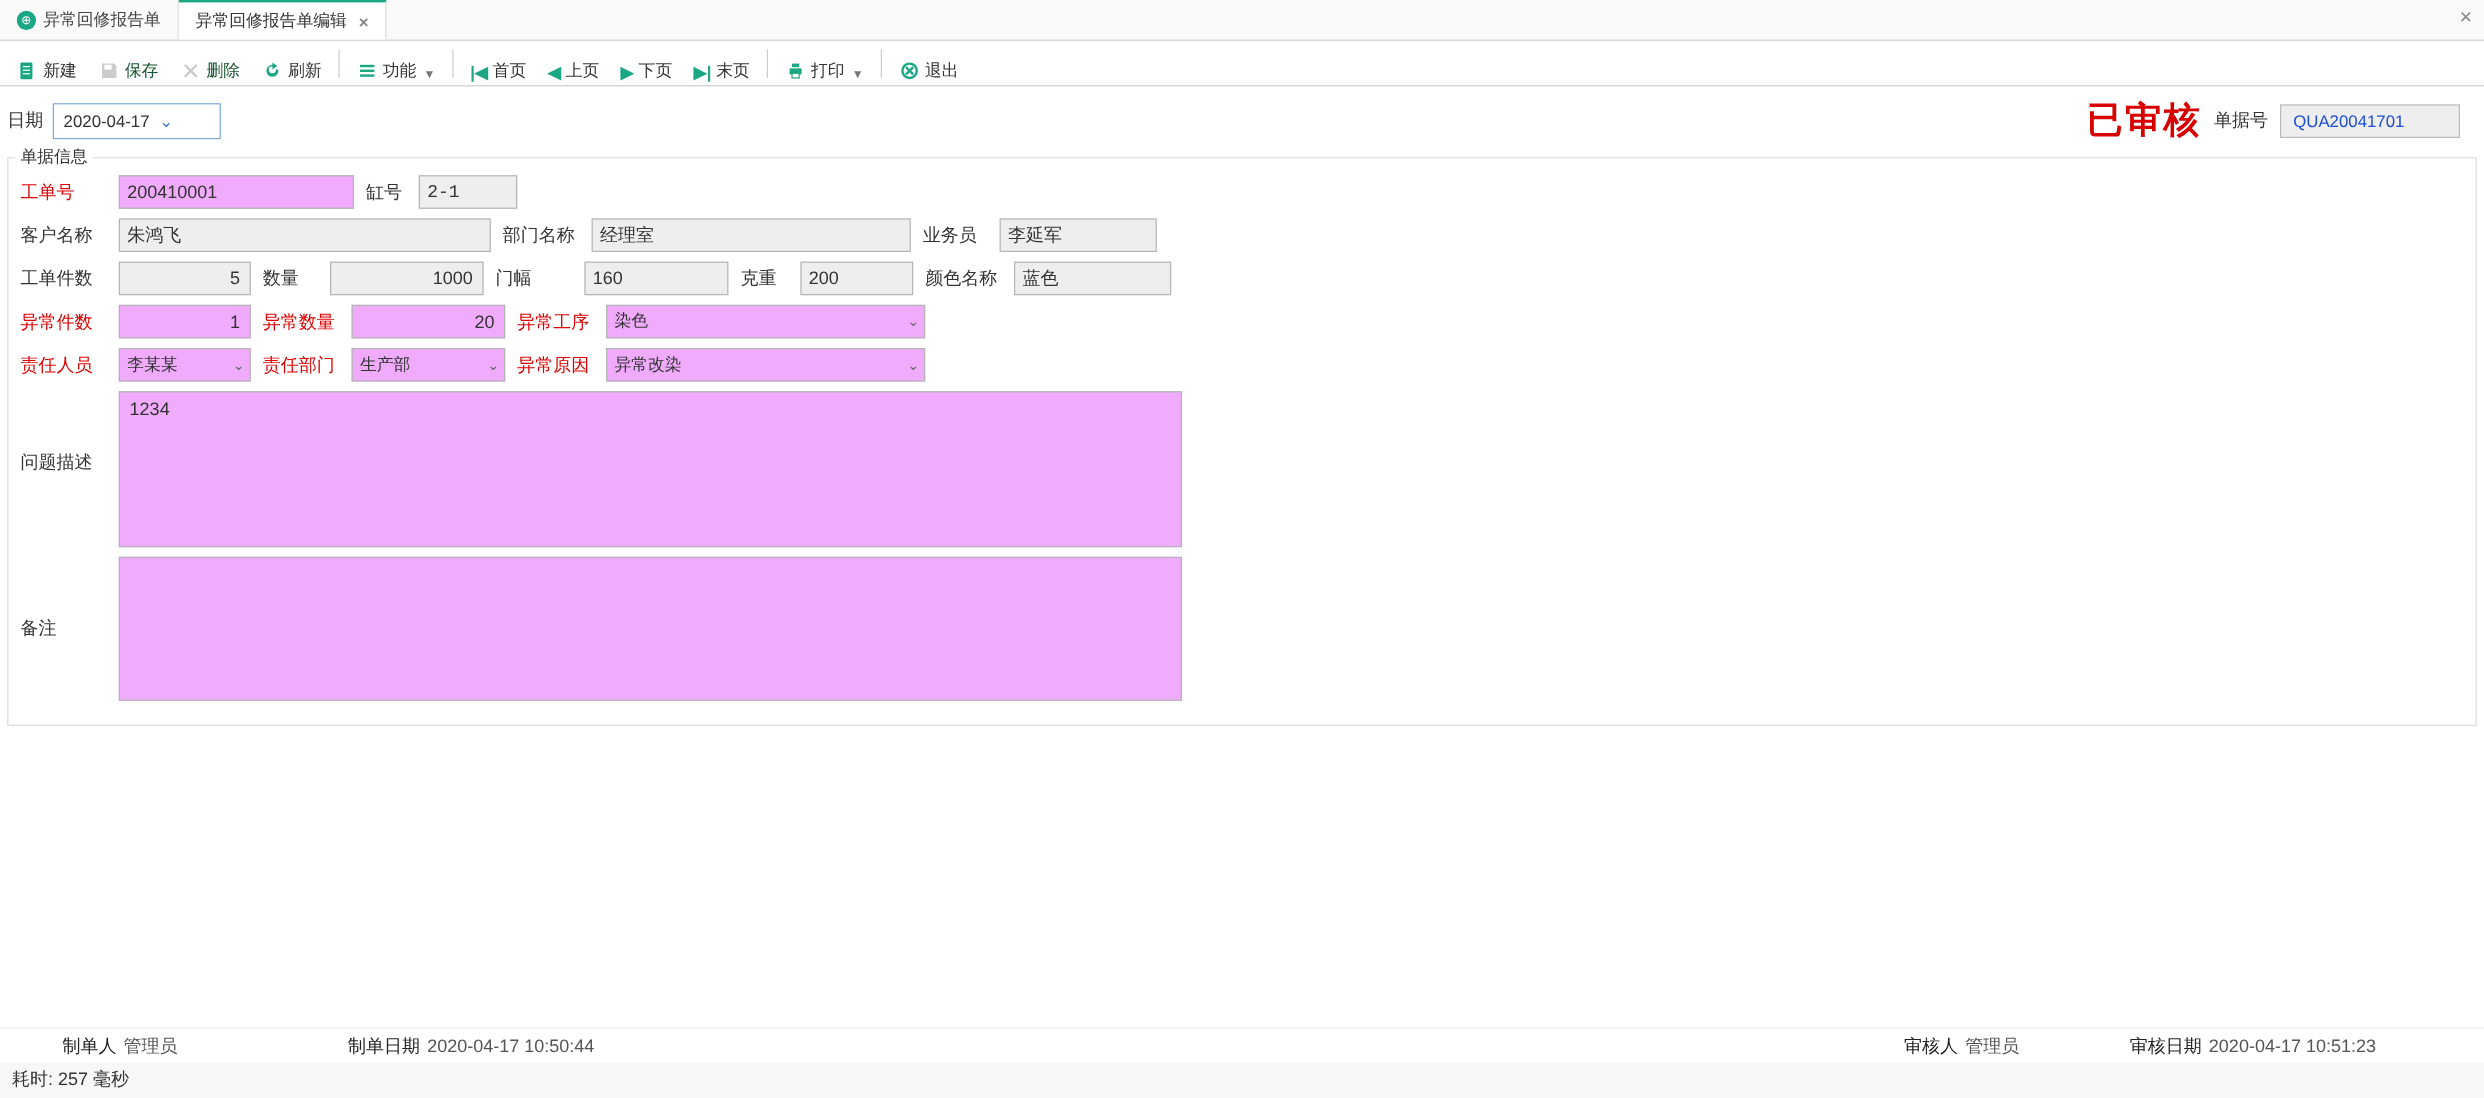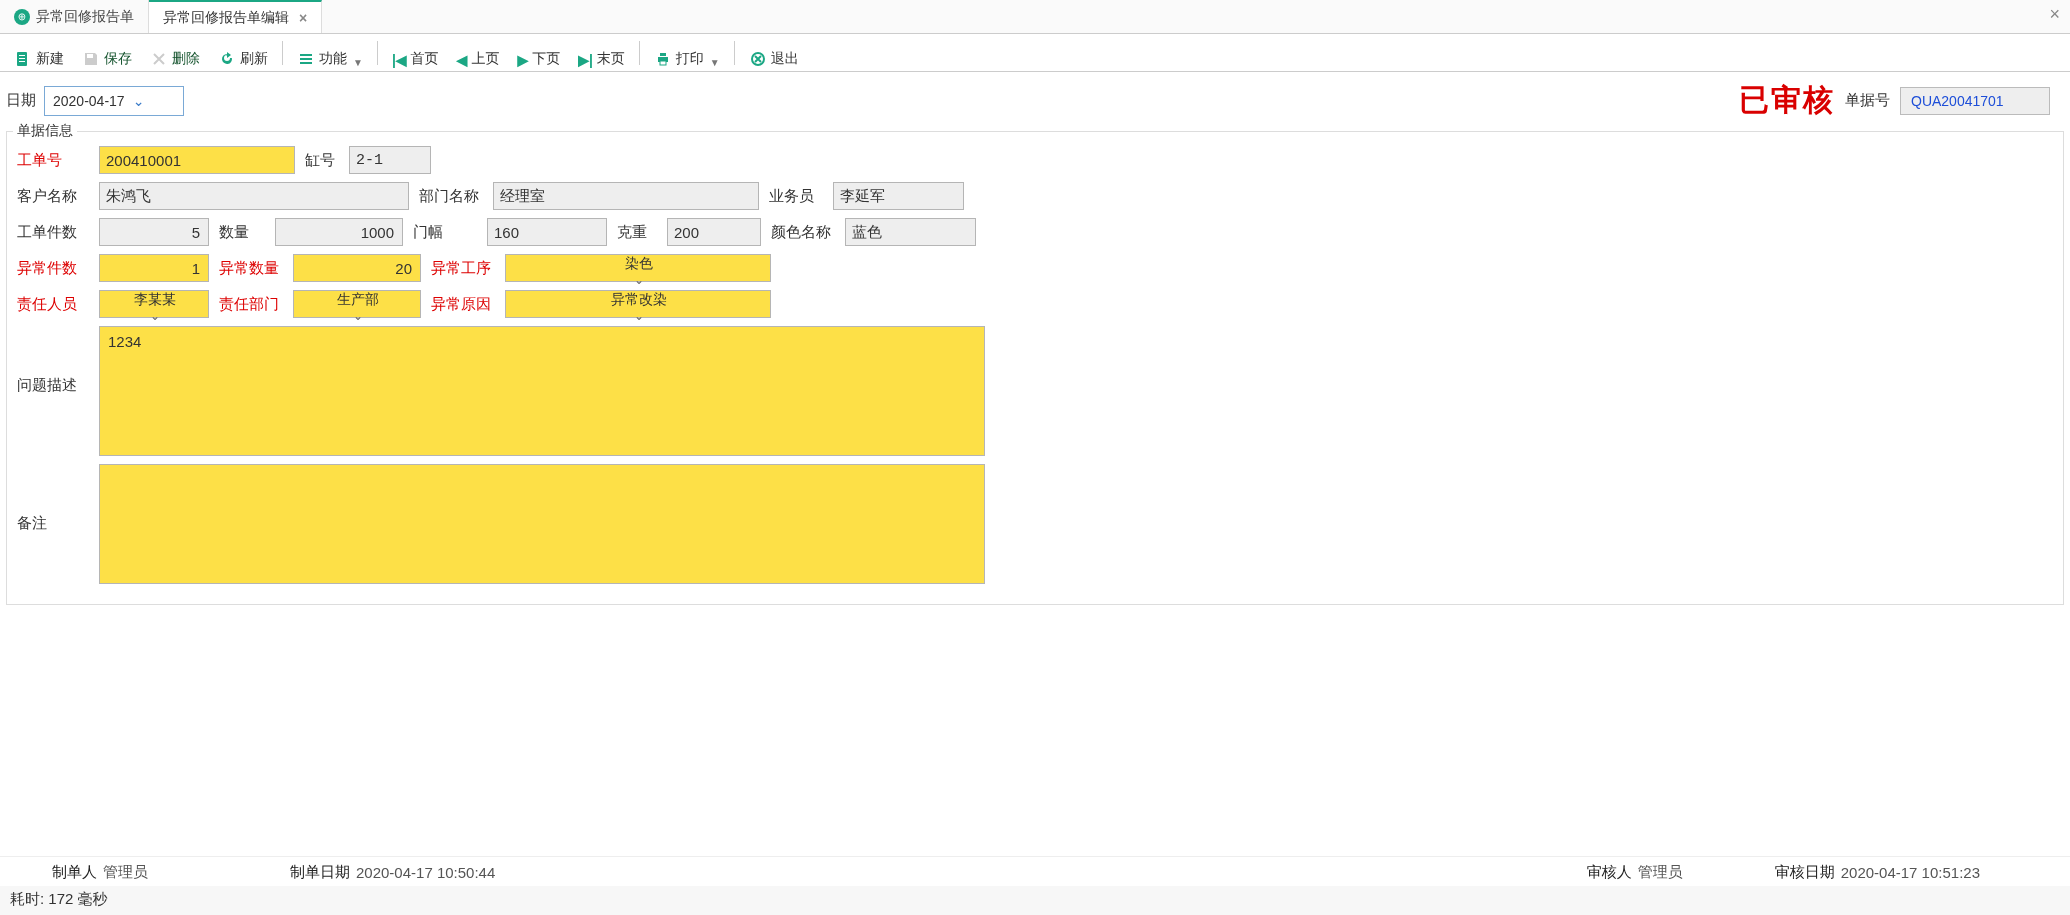--- a/index.html
+++ b/index.html
@@ -36,24 +36,24 @@
     .hdr-right{ margin-left:auto; display:flex; align-items:center; gap:10px; padding-right:14px;}
     .stamp { font-family:"KaiTi","STKaiti",serif; font-size:30px; font-weight:bold; color:#d90000; letter-spacing:2px; }
     .docno-val { border:1px solid #bbb; background:#eee; height:28px; display:flex; align-items:center; padding:0 10px; min-width:150px; color:#1d4ed8; }
 
     
     .group { border:1px solid #ddd; margin:0 6px 8px; padding:14px 10px 12px; position:relative; }
     .group-title { position:absolute; top:-10px; left:6px; background:#fff; padding:0 4px; font-size:14px; }
     .row { display:flex; align-items:center; margin-bottom:8px; flex-wrap:nowrap; }
     .cell-lbl { width:82px; text-align:left; font-size:15px; color:#333; flex-shrink:0; }
     .cell-lbl.red { color:#d00; }
-    .inp, .sel, .ta { border:1px solid #b5b5b5; background:#fde047; height:28px; padding:0 6px; font-size:15px; color:#333; }
+    .inp, .sel, .ta { border:1px solid #b5b5b5; background:#f0abfc; height:28px; padding:0 6px; font-size:15px; color:#333; }
     .inp.ro { background:#eee; }
     .num { text-align:right; padding-right:8px; }
-    .sel { display:flex; align-items:center; justify-content:space-between; padding-right:4px;flex-direction:column; }
+    .sel { display:flex; align-items:center; justify-content:space-between; padding-right:4px; }
     .sel .caret { color:#666; font-size:12px; }
     .ta { height:130px; padding:6px 8px; resize:none; width:100%; }
     .ta.mid { height:130px; }
     .ta.small { height:120px; } .w-vs{width:82px;font-family:Liberation Mono, monospace;}
     .w-m{width:196px;} .w-l{width:310px;} .w-c{width:131px;}
     .gap{width:10px;flex-shrink:0;}
 
     
     .footer { display:flex; align-items:center; padding:6px 10px 4px; gap:10px; border-top:1px solid #eee; margin-top:auto; }
     .footer .pair{ display:flex; align-items:center; gap:6px;margin-left:42px; }
@@ -285,14 +285,14 @@
         <span class="lbl2">审核人</span>
       <span class="val2">管理员</span>
       </div>
     <div style="width:30px"></div>
     <div class="pair">
         <span class="lbl2">审核日期</span>
       <span class="val2">2020-04-17 10:51:23</span>
       </div>
     <div style="width:70px"></div>
   </div>
-  <div class="status">耗时: 172 毫秒</div>
+  <div class="status">耗时: 257 毫秒</div>
 </div>
 
 </body></html>

